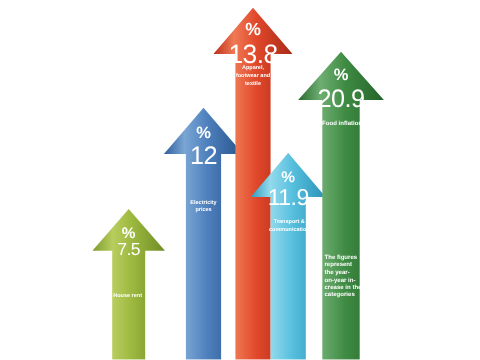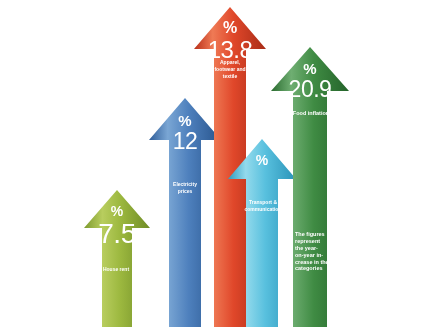--- a/index.html
+++ b/index.html
@@ -31,21 +31,21 @@
           <stop offset="0%" stop-color="#7d9a2e"></stop>
           <stop offset="28%" stop-color="#b8cd5e"></stop>
           <stop offset="55%" stop-color="#9cb83f"></stop>
           <stop offset="100%" stop-color="#6f8c26"></stop>
         </linearGradient>
       </defs>
       <polygon points="33,0 66,38 48,38 48,137 18,137 18,38 0,38" fill="url(#g1)"></polygon>
     </svg>
     <div class="lbl" style="left:0;top:14px;width:66px;">
       <div class="pct" style="font-size:14px;">%</div>
-      <div class="val" style="font-size:28px;margin-top:2px;">7.5</div>
+      <div class="val" style="font-size:16px;margin-top:2px;">7.5</div>
     </div>
     <div class="lbl cat" style="left:15px;top:76px;width:34px;font-size:5px;line-height:1.3;">
       <span>House rent</span>
     </div>
   </div>
 
   <div class="arrow" style="left:149px;width:72px;height:229px;">
     <svg width="72" height="229" viewBox="0 0 72 229">
       <defs>
         <linearGradient id="g2" x1="0" y1="0" x2="1" y2="0">
@@ -94,20 +94,21 @@
           <stop offset="0%" stop-color="#2f9cc0"></stop>
           <stop offset="26%" stop-color="#93daec"></stop>
           <stop offset="55%" stop-color="#58c0de"></stop>
           <stop offset="100%" stop-color="#2a93b8"></stop>
         </linearGradient>
       </defs>
       <polygon points="34,0 68,40 50,40 50,188 18,188 18,40 0,40" fill="url(#g4)"></polygon>
     </svg>
     <div class="lbl" style="left:0;top:14px;width:68px;">
       <div class="pct" style="font-size:14px;">%</div>
+      <div class="val" style="font-size:21px;margin-top:2px;">11.9</div>
     </div>
     <div class="lbl cat" style="left:16px;top:60px;width:38px;font-size:5px;line-height:1.3;">
       <span>Transport &amp; communication</span>
     </div>
   </div>
 
   <div class="arrow" style="left:271px;width:78px;height:280px;">
     <svg width="78" height="280" viewBox="0 0 78 280">
       <defs>
         <linearGradient id="g5" x1="0" y1="0" x2="1" y2="0">

